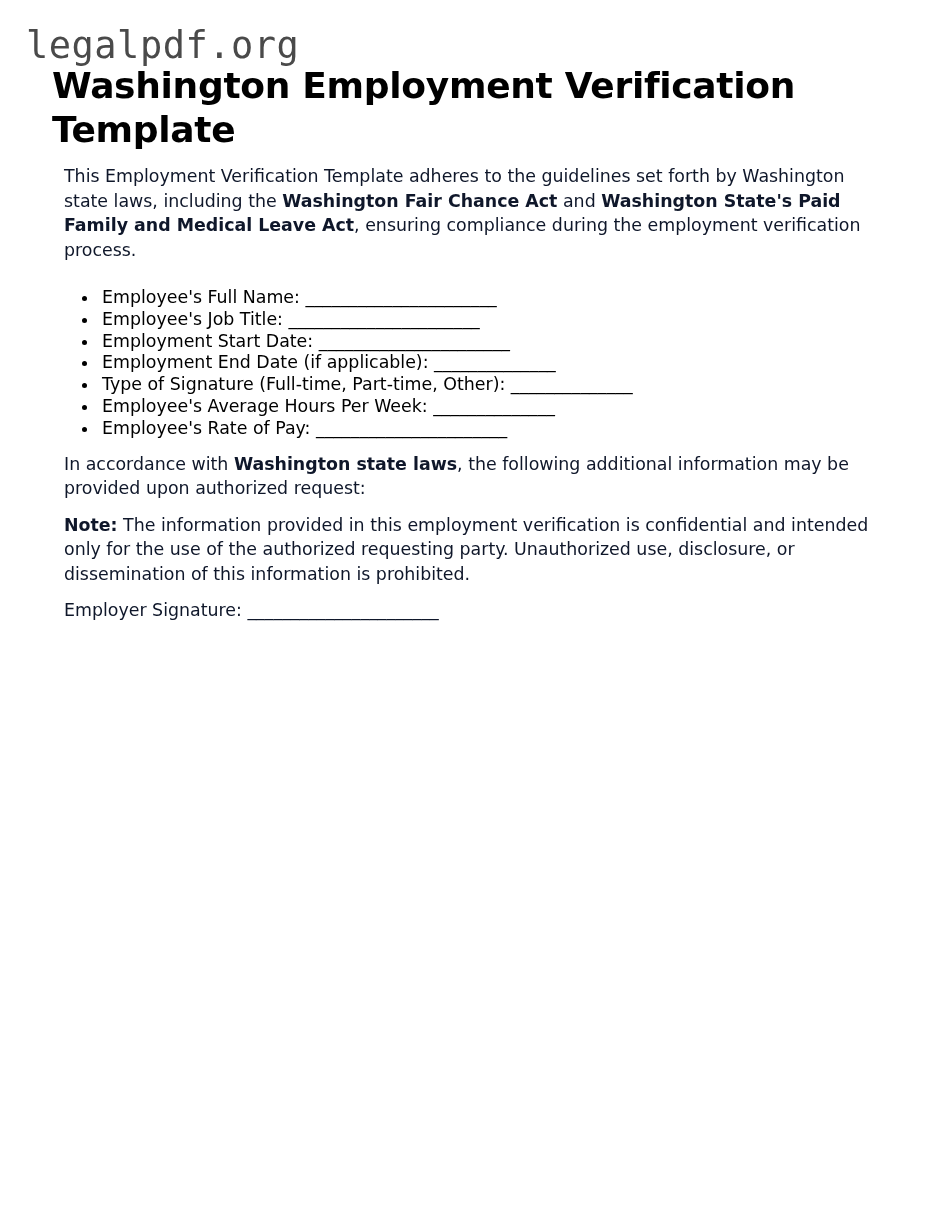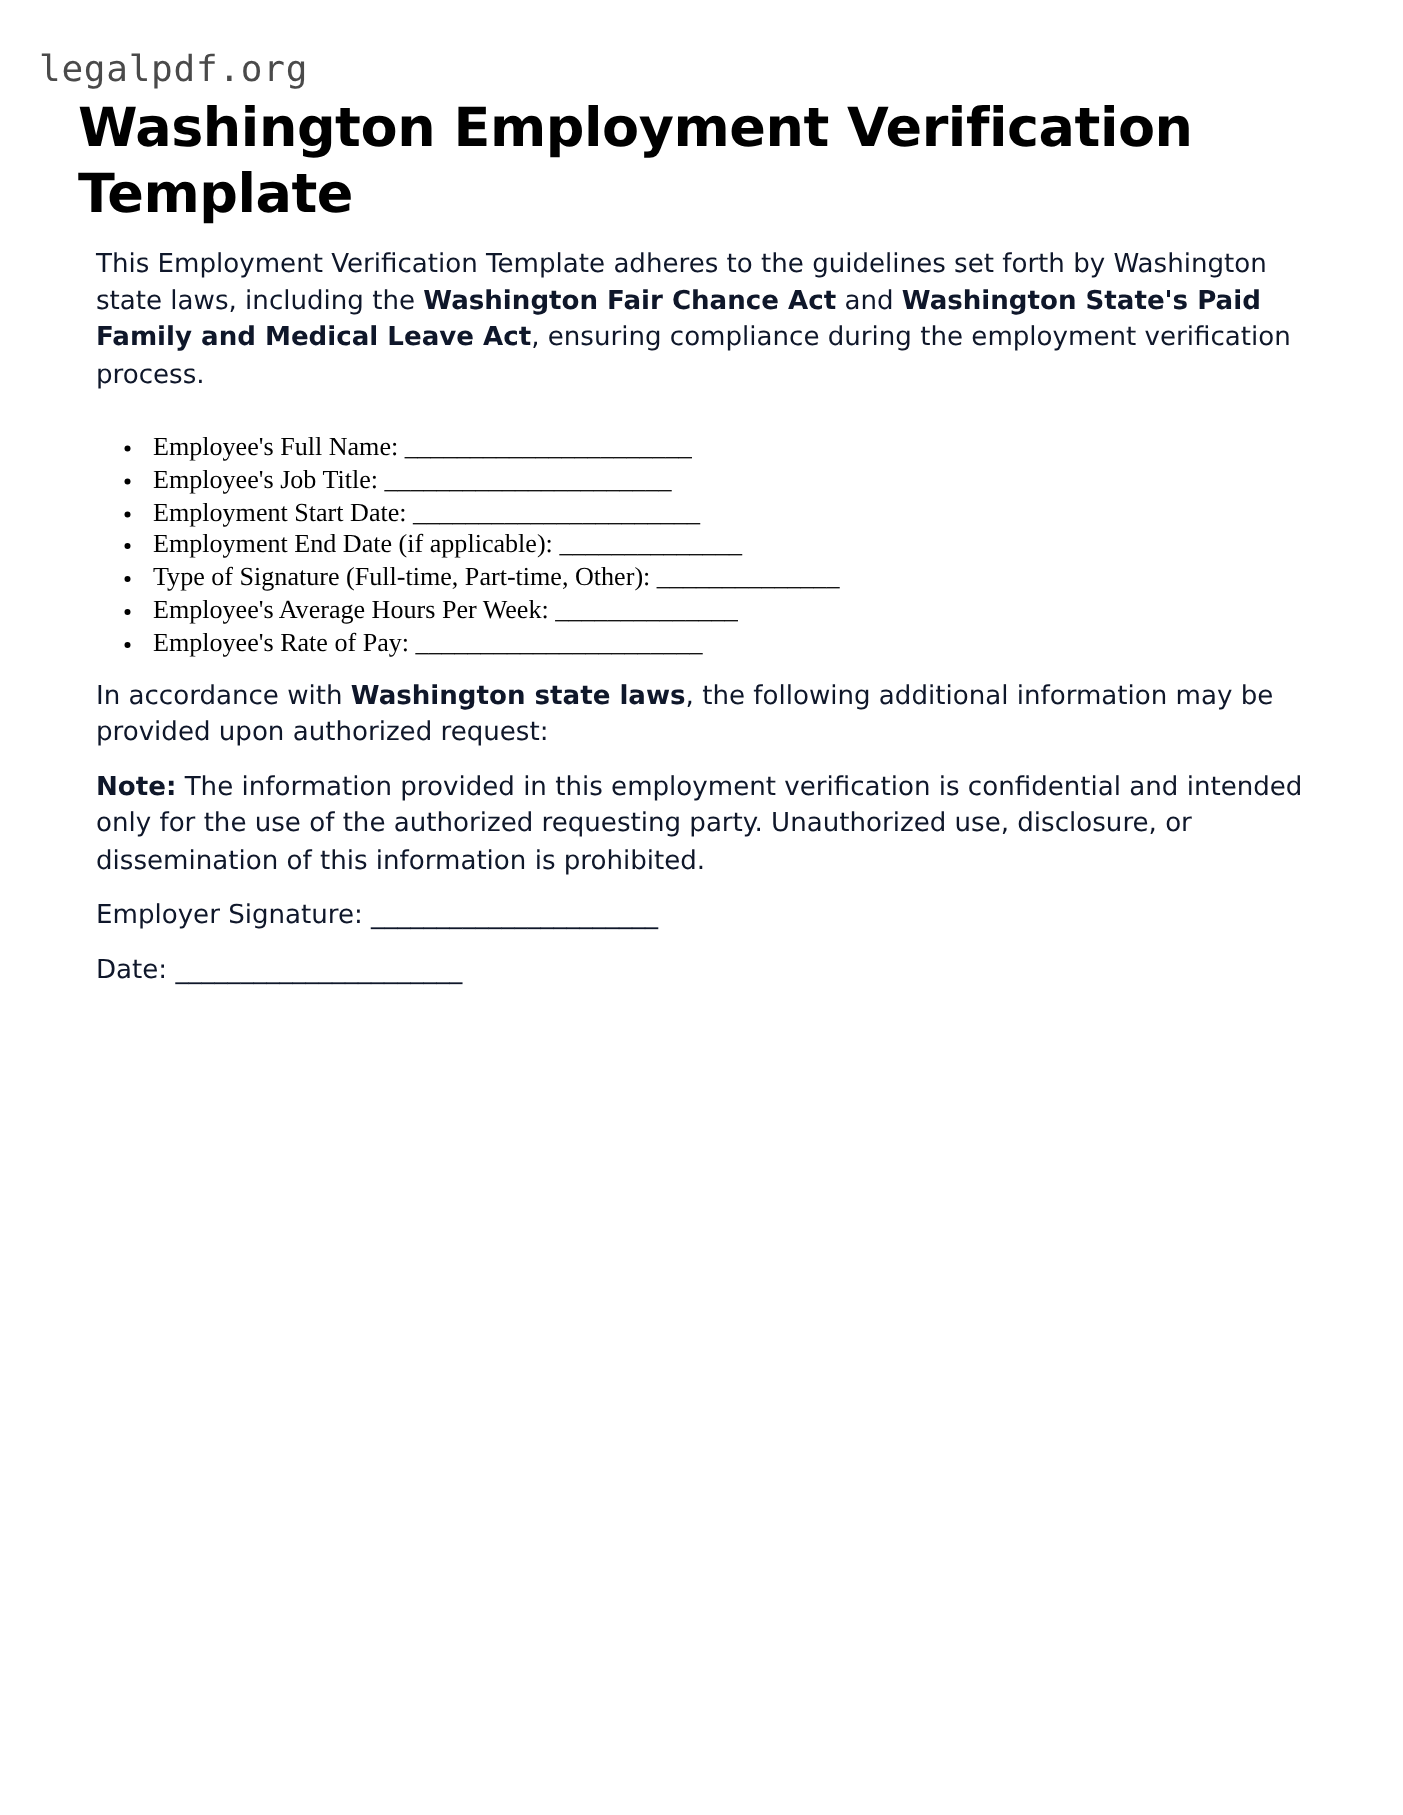--- a/index.html
+++ b/index.html
@@ -17,21 +17,21 @@
     font-family: "DejaVu Sans", "Liberation Sans", sans-serif;
     color: #000000;
   }
 
   
   .logo {
     position: absolute;
     left: 26px;
     top: 29px;
     font-family: "DejaVu Sans Mono", "Liberation Mono", monospace;
-    font-size: 24px;
+    font-size: 37px;
     line-height: 34px;
     letter-spacing: 0.5px;
     color: #4a4a4a;
     font-weight: 400;
     white-space: nowrap;
   }
 
   
   .content {
     position: absolute;
@@ -68,21 +68,20 @@
   .sp-sig     { margin-top: 28px; }
   .sp-date    { margin-top: 21px; }
 
   b, strong { font-weight: 700; }
 
   
   ul.field-list {
     margin: 25px 0 0 0;
     padding: 0 0 0 46px;
     list-style-type: disc;
-    font-family: Liberation Serif, serif;
   }
   ul.field-list > li {
     font-size: 17.4px;
     line-height: 21.8px;
     color: #000000;
     padding-left: 4px;
     margin: 0;
   }
   ul.field-list > li::marker { font-size: 15px; }
 
@@ -126,16 +125,15 @@
       <li><span>Employee's Rate of Pay: </span><span class="blank-line">______________________</span></li>
     </ul>
 
     <p class="body-text sp-accord"><span>In accordance with </span><b>Washington state laws</b><span>, the following additional information may be provided upon authorized request:</span></p>
 
 
     <p class="body-text sp-note"><b>Note:</b><span> The information provided in this employment verification is confidential and intended only for the use of the authorized requesting party. Unauthorized use, disclosure, or dissemination of this information is prohibited.</span></p>
 
     <p class="body-text sp-sig"><span>Employer Signature: </span><span class="blank-line">______________________</span></p>
 
-    <p class="body-text sp-date"><span>Date: </span><span class="blank-line">______________________</span></p>
 
   </div>
 </div>
 
 </body></html>

